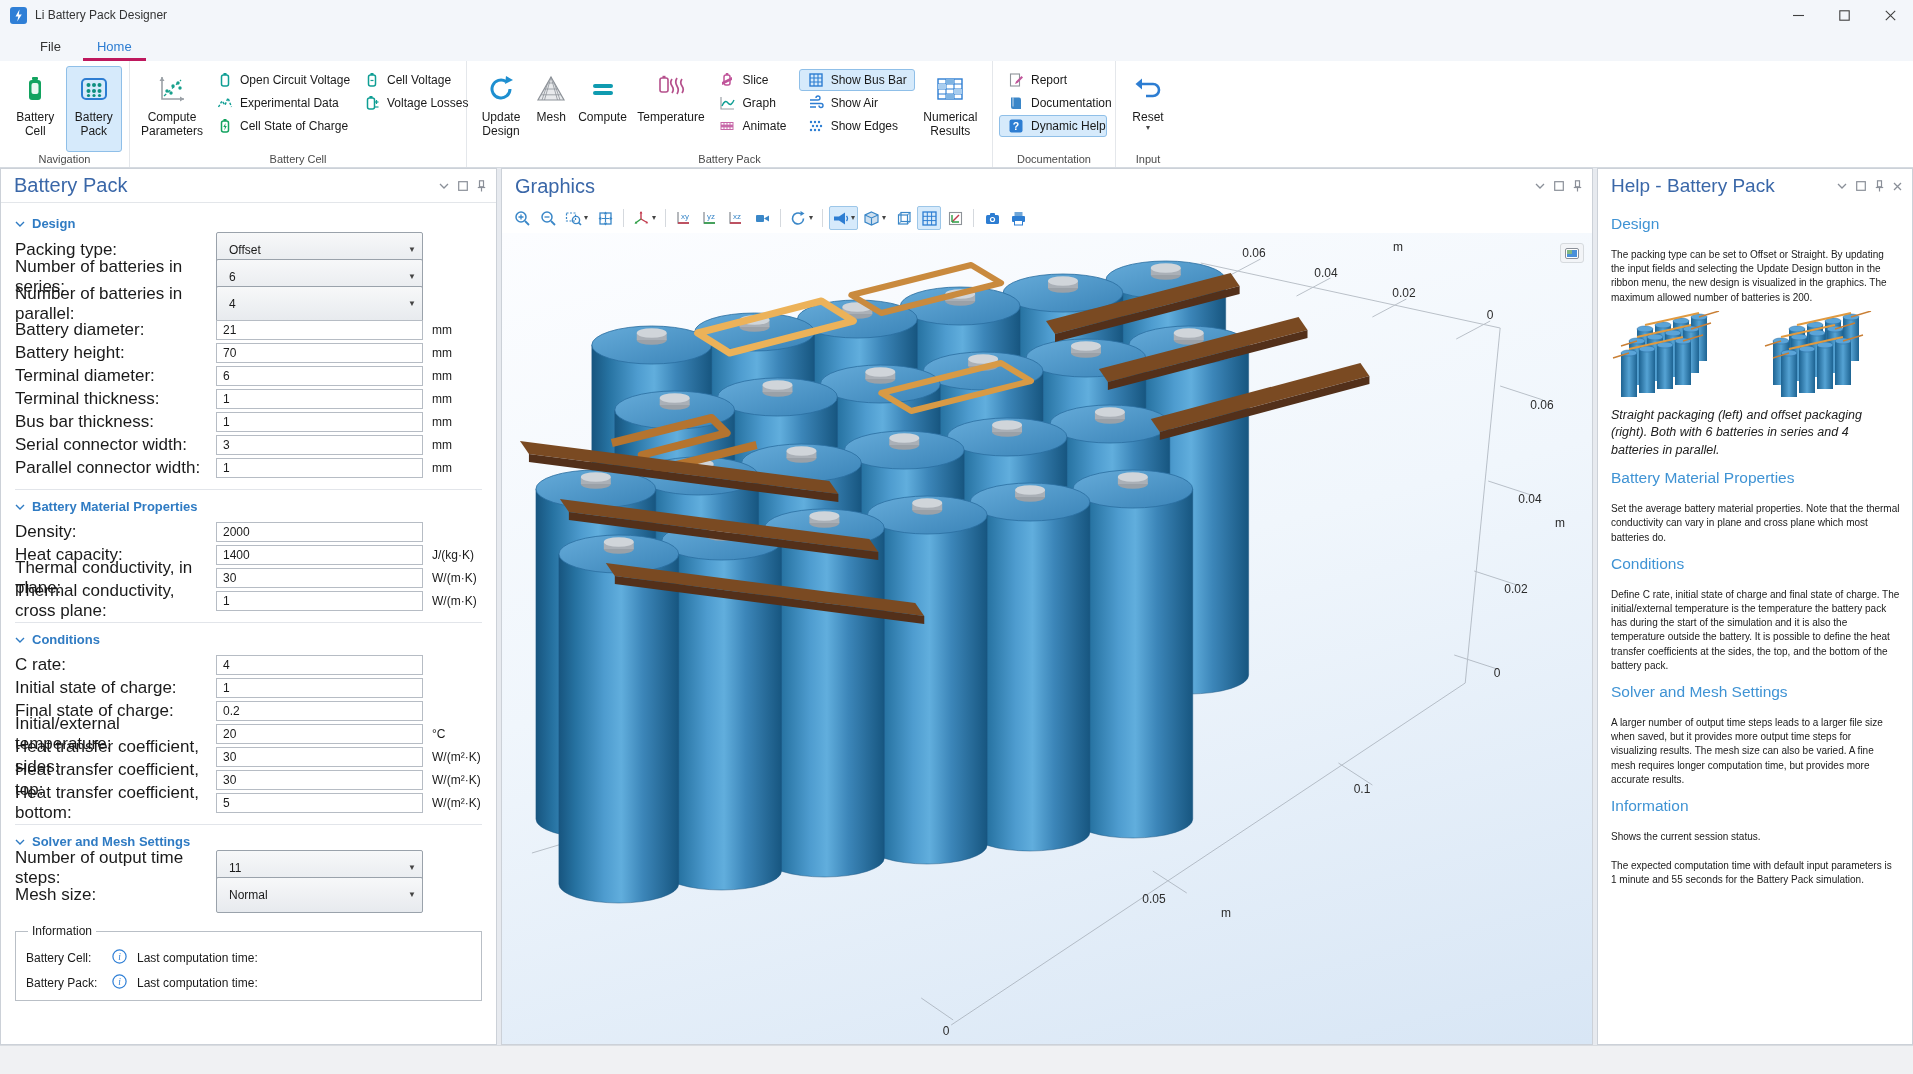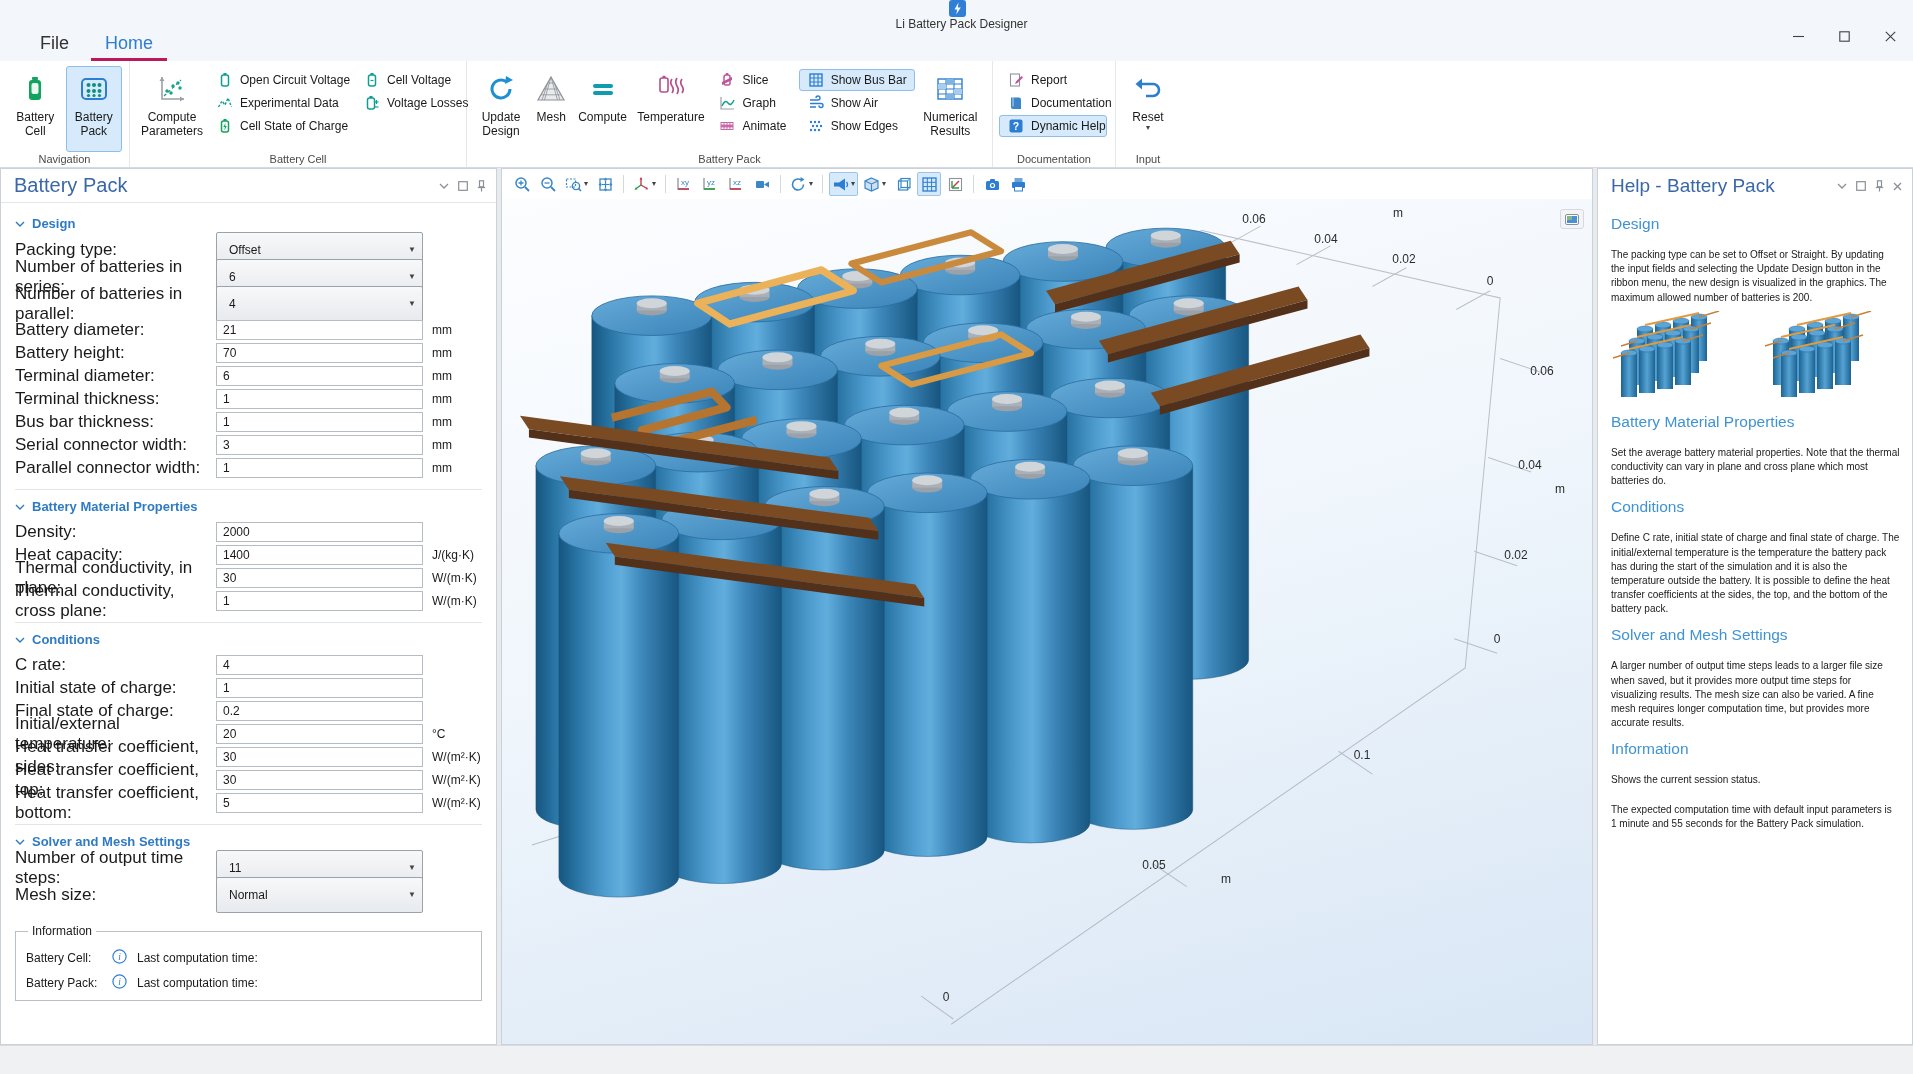--- a/index.html
+++ b/index.html
@@ -1,30 +1,30 @@
 <!DOCTYPE html>
 <html><head>
 <meta charset="utf-8">
 <style>
   * { margin:0; padding:0; box-sizing:border-box; }
   html,body { width:1913px; height:1074px; overflow:hidden;
     font-family:"Liberation Sans", sans-serif; background:#e7eaef; color:#1a1a1a; }
 
   
-  .titlebar { height:30px; background:#f3f6fa; display:flex; align-items:center; padding-left:10px;flex-direction:column; }
+  .titlebar { height:30px; background:#f3f6fa; display:flex; align-items:center; padding-left:10px; }
   .appicon { width:17px; height:17px; background:#2f7fd6; border-radius:3px; margin-right:8px; position:relative; flex:0 0 auto;}
   .appicon svg{position:absolute;inset:0;}
   .apptitle { font-size:12px; color:#333; }
   .wincontrols { margin-left:auto; display:flex; height:30px; }
   .winbtn { width:46px; display:flex; align-items:center; justify-content:center; color:#404040; }
   .winbtn svg{display:block;}
 
   
   .menubar { height:31px; background:#f3f6fa; display:flex; align-items:flex-end; padding-left:26px; gap:8px; }
-  .menutab { font-size:18px; color:#333; padding:5px 14px 7px; }
+  .menutab { font-size:13px; color:#333; padding:5px 14px 7px; }
   .menutab.active { color:#2d7dd2; border-bottom:3px solid #be185d; padding-bottom:4px; }
 
   
   .ribbon { height:107px; background:#fff; border-bottom:1px solid #d5dae0; display:flex; position:relative; }
   .rgroup { position:relative; border-right:1px solid #e4e7eb; padding:5px 6px 16px; display:flex; align-items:flex-start; }
   .rgrouplabel { position:absolute; bottom:2px; left:0; right:0; text-align:center; font-size:11px; color:#4a4a4a; white-space:nowrap; }
   .bigbtn { height:86px; display:flex; flex-direction:column; align-items:center; justify-content:flex-start;
             padding:6px 3px 2px; border:1px solid transparent; border-radius:3px; margin:0 1px; }
   .bigbtn .blabel { font-size:12px; color:#1a1a1a; text-align:center; line-height:1.18; margin-top:5px; }
   .bigbtn.sel { background:#d6eafb; border-color:#8fbfe8; }
@@ -599,20 +599,42 @@
                 <circle cx="7.5" cy="7.5" r="6.6" fill="none" stroke="#2f7fd6" stroke-width="1.2"></circle>
                 <text x="7.5" y="11" text-anchor="middle" font-size="9.5" font-style="italic" font-family="Liberation Serif, serif" fill="#2f7fd6">i</text>
               </svg></span>
           <span>Last computation time:</span>
         </div>
       </fieldset>
     </div>
   </div>
 
   <div class="panel gpanel">
+    <div class="phead">
+      <span class="ptitle">Graphics</span>
+      <span class="pheadicons">
+        <span>
+            <svg width="10" height="6" viewBox="0 0 10 6">
+              <polyline points="1,1 5,5 9,1" fill="none" stroke="#8a8f98" stroke-width="1.3"></polyline>
+            </svg>
+          </span>
+        <span>
+            <svg width="10" height="10" viewBox="0 0 10 10">
+              <rect x="0.7" y="0.7" width="8.6" height="8.6" fill="none" stroke="#8a8f98" stroke-width="1.2"></rect>
+            </svg>
+          </span>
+        <span>
+            <svg width="9" height="12" viewBox="0 0 9 12">
+              <rect x="2.5" y="0.8" width="4" height="6" fill="none" stroke="#8a8f98" stroke-width="1.2"></rect>
+              <line x1="0.8" y1="7.5" x2="8.2" y2="7.5" stroke="#8a8f98" stroke-width="1.2"></line>
+              <line x1="4.5" y1="7.5" x2="4.5" y2="11.5" stroke="#8a8f98" stroke-width="1.2"></line>
+            </svg>
+          </span>
+      </span>
+    </div>
 
     <div class="gtoolbar">
       <span class="tbtn">
           <svg width="17" height="17" viewBox="0 0 17 17">
             <circle cx="7" cy="7" r="5" fill="none" stroke="#3a87c8" stroke-width="1.5"></circle>
             <line x1="11" y1="11" x2="15" y2="15" stroke="#3a87c8" stroke-width="1.8"></line>
             <path d="M4.5 7 H9.5 M7 4.5 V9.5" stroke="#3a87c8" stroke-width="1.3"></path>
           </svg>
         </span>
       <span class="tbtn">
@@ -948,20 +970,21 @@
           </g>
           <g stroke="#c97f35" stroke-width="1.4">
             <line x1="94" y1="6" x2="114" y2="0"></line>
               <line x1="78" y1="18" x2="98" y2="12"></line>
               <line x1="86" y1="30" x2="106" y2="24"></line>
               <line x1="24" y1="30" x2="8" y2="35"></line>
               <line x1="32" y1="42" x2="16" y2="47"></line>
           </g>
         </svg>
       </div>
+      <p class="hcaption">Straight packaging (left) and offset packaging (right). Both with 6 batteries in series and 4 batteries in parallel.</p>
 
       <div class="hhead">Battery Material Properties</div>
       <p class="hp">Set the average battery material properties. Note that the thermal conductivity can vary in plane and cross plane which most batteries do.</p>
 
       <div class="hhead">Conditions</div>
       <p class="hp">Define C rate, initial state of charge and final state of charge. The initial/external temperature is the temperature the battery pack has during the start of the simulation and it is also the temperature outside the battery. It is possible to define the heat transfer coefficients at the sides,  the top, and the bottom of the battery pack.</p>
 
       <div class="hhead">Solver and Mesh Settings</div>
       <p class="hp">A larger number of output time steps leads to a larger file size when saved, but it provides more output time steps for visualizing results. The mesh size can also be varied. A fine mesh requires longer computation time, but provides more accurate results.</p>
 

